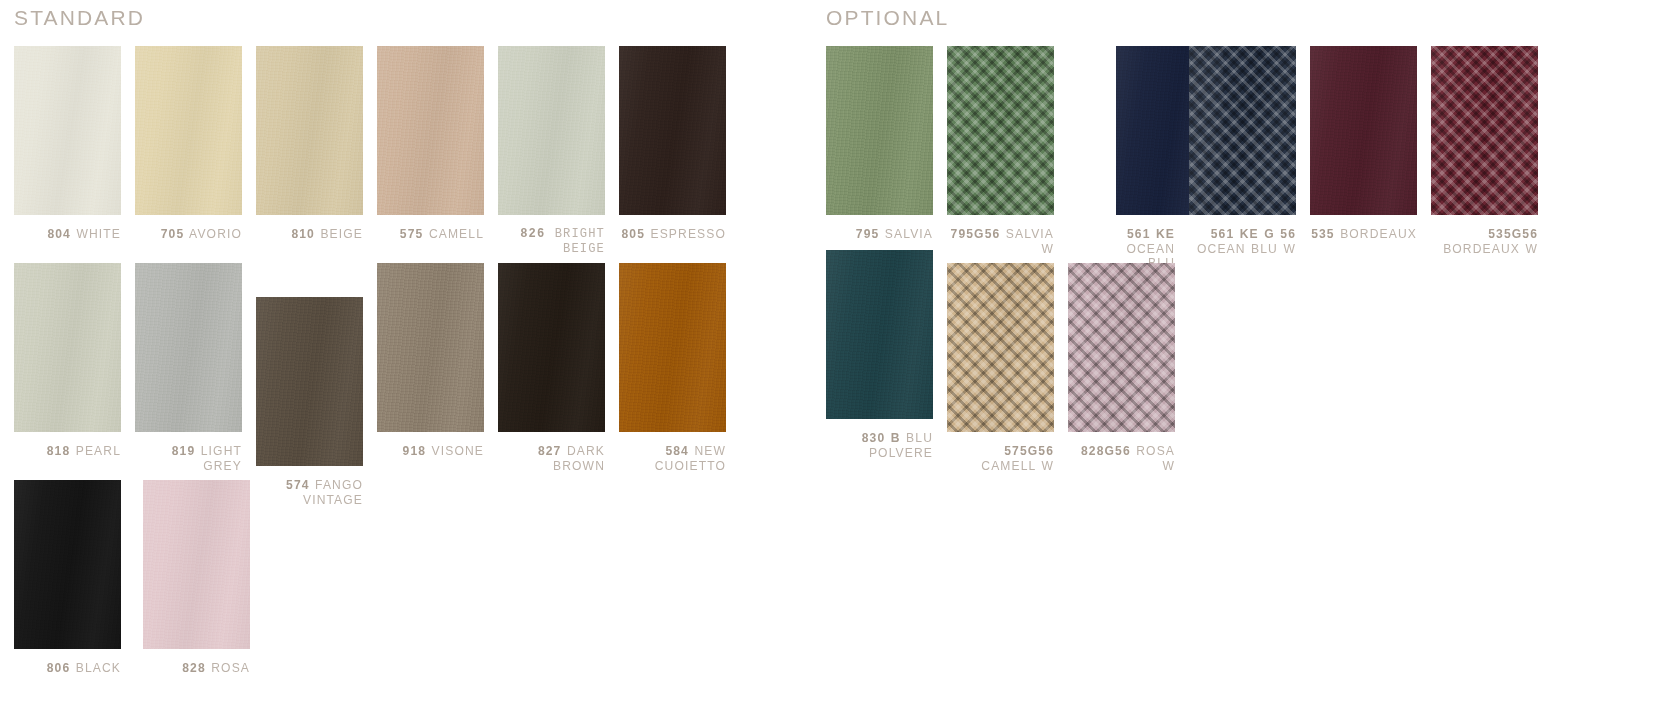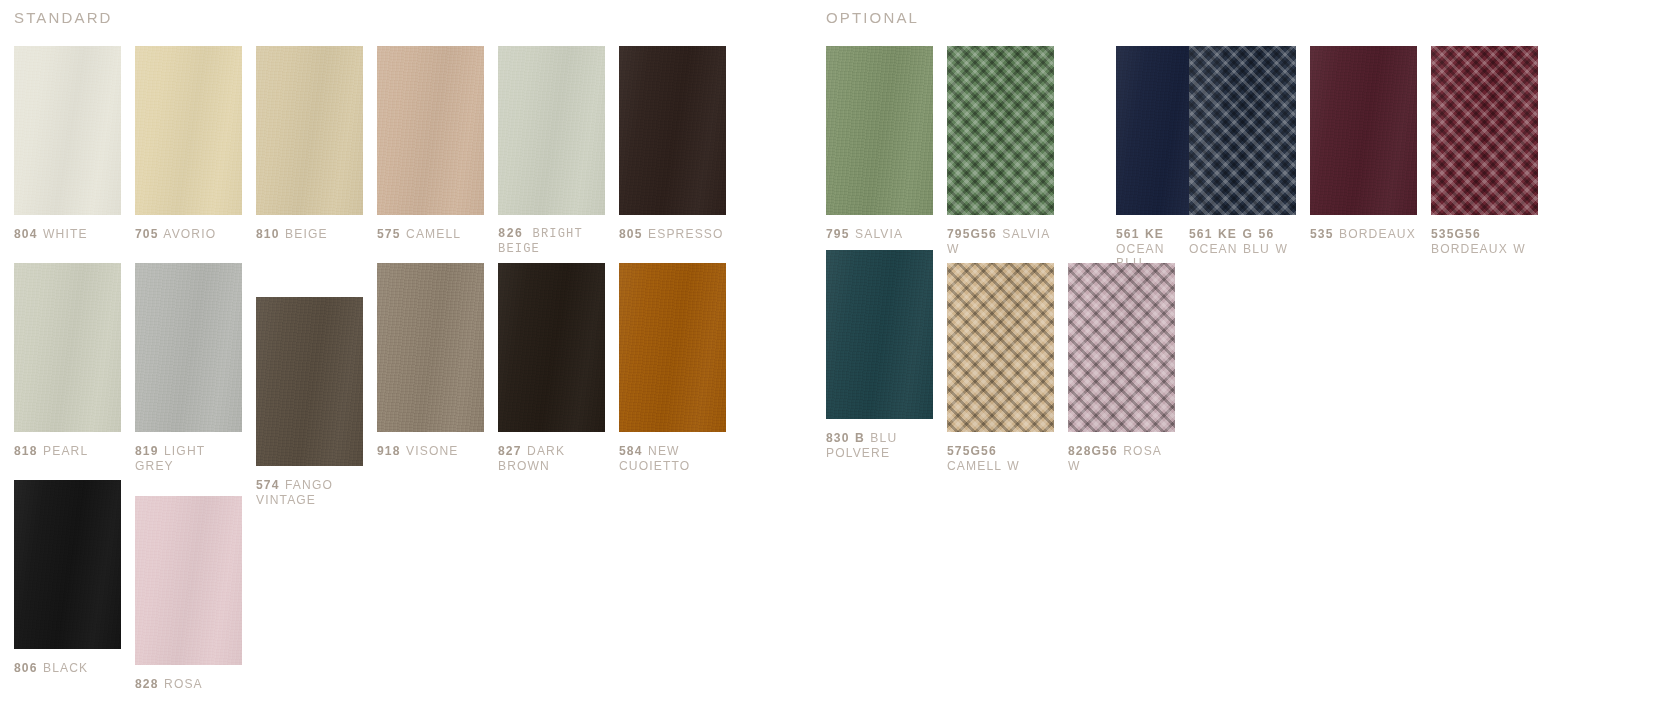--- a/index.html
+++ b/index.html
@@ -20,21 +20,21 @@
   }
 
   .column {
     position: absolute;
     top: 0;
   }
   .column.standard { left: 14px; width: 800px; }
   .column.optional { left: 826px; width: 854px; }
 
   .section-title {
-    font-size: 15px;
+    font-size: 21px;
     letter-spacing: 2.15px;
     color: #b9afa5;
     font-weight: 400;
     margin: 0;
     padding-top: 7px;
     height: 32px;
     line-height: 22px;
     white-space: nowrap;
   }
 
@@ -102,20 +102,21 @@
   }
 
   .label {
     margin-top: 12px;
     font-size: 12.1px;
     letter-spacing: 1.12px;
     line-height: 14.6px;
     color: #b6aca2;
     white-space: normal;
     word-spacing: 1px;
+    text-align: right;
   }
   .label .code {
     font-weight: 700;
     color: #a89c90;
   }
   .label .name {
     font-weight: 400;
     color: #bcb2a9;
   }
 </style>
@@ -172,21 +173,21 @@
           <div class="label"><span class="code">827</span><span class="name"> DARK BROWN</span></div>
         </div>
         <div class="swatch-cell" style="left: 605px; top: 231px;">
           <div class="chip" style="background-color: rgb(156, 87, 8);"></div>
           <div class="label"><span class="code">584</span><span class="name"> NEW CUOIETTO</span></div>
         </div>
         <div class="swatch-cell" style="left: 0px; top: 448px;">
           <div class="chip" style="background-color: rgb(20, 20, 20);"></div>
           <div class="label"><span class="code">806</span><span class="name"> BLACK</span></div>
         </div>
-        <div class="swatch-cell" style="left: 121px; top: 448px; margin-top: 16px;">
+        <div class="swatch-cell" style="left: 129px; top: 448px;">
           <div class="chip" style="background-color: rgb(227, 201, 205);"></div>
           <div class="label"><span class="code">828</span><span class="name"> ROSA</span></div>
         </div>
       </div>
   </section>
 
   <section class="column optional">
     <h2 class="section-title">OPTIONAL</h2>
     <div class="grid" style="height: 444px;">
         <div class="swatch-cell" style="left: 0px; top: 14px;">

